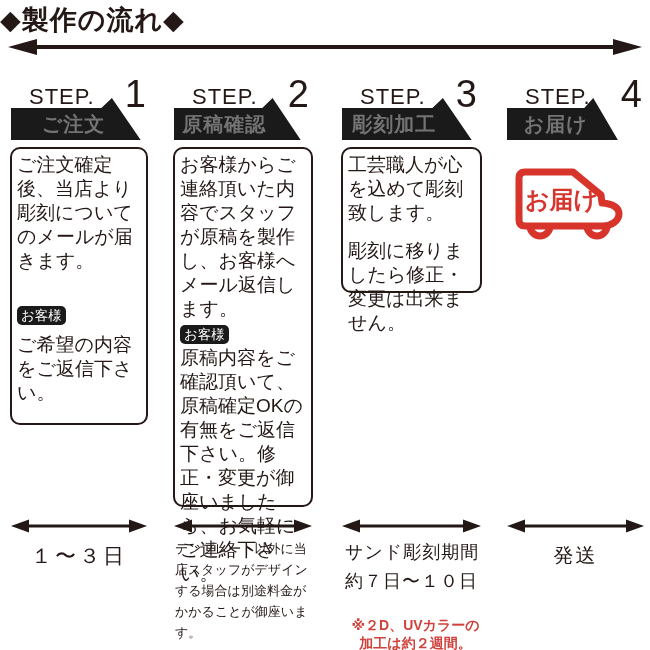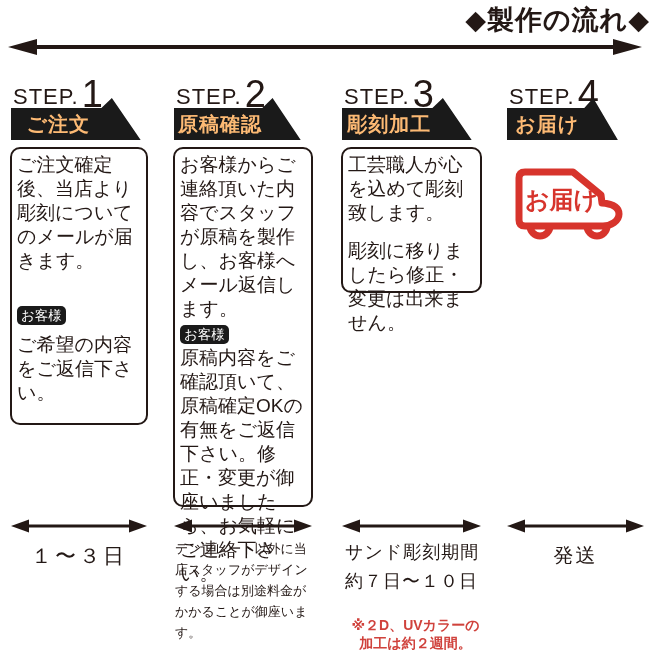--- a/index.html
+++ b/index.html
@@ -4,40 +4,40 @@
 <style>
   * { margin:0; padding:0; box-sizing:border-box; }
   html,body { background:#ffffff; }
   .page {
     position:relative; width:650px; height:650px; background:#ffffff;
     font-family:"Liberation Sans","DejaVu Sans",sans-serif; color:#231815;
     overflow:hidden;
   }
   .title {
     position:absolute; top:2px; left:0; width:100%;
-    text-align:right; font-size:27px; font-weight:600; letter-spacing:1px;
+    text-align:left; font-size:27px; font-weight:600; letter-spacing:1px;
   }
   .top-arrow { position:absolute; top:36px; left:6px; }
 
   .col { position:absolute; top:80px; height:570px; }
 
   .step-head {
-    position:absolute; top:0; left:3px; height:28px;
-    display:flex; align-items:flex-end; white-space:nowrap;
+    position:absolute; top:0; left:19px; height:28px;
+    display:flex; align-items:flex-end; white-space:nowrap;gap:27px;
   }
   .step-label { font-size:22px; line-height:22px; letter-spacing:1px; }
   .step-num  { font-size:38px; line-height:28px; margin-left:3px; font-weight:400; }
 
   .banner {
     position:absolute; top:18px; left:1px; height:42px; background:#1a1a1a;
     clip-path:polygon(0 24%, 69% 24%, 77% 0, 99% 100%, 0 100%);
   }
   .banner-label {
     position:absolute; top:10px; left:0; width:72%; height:32px; line-height:32px;
-    text-align:center; color:#fdba74; font-size:20px; font-weight:700; letter-spacing:1px;
+    text-align:right; color:#737373; font-size:20px; font-weight:700; letter-spacing:1px;
   }
 
   .box {
     position:absolute; top:67px; left:0; right:0;
     border:2px solid #231815; border-radius:10px; background:#ffffff;
     padding:4px 5px;
   }
   .box-text { font-size:19px; line-height:24px; letter-spacing:0; }
   .tag-row { line-height:20px; }
   .tag {

